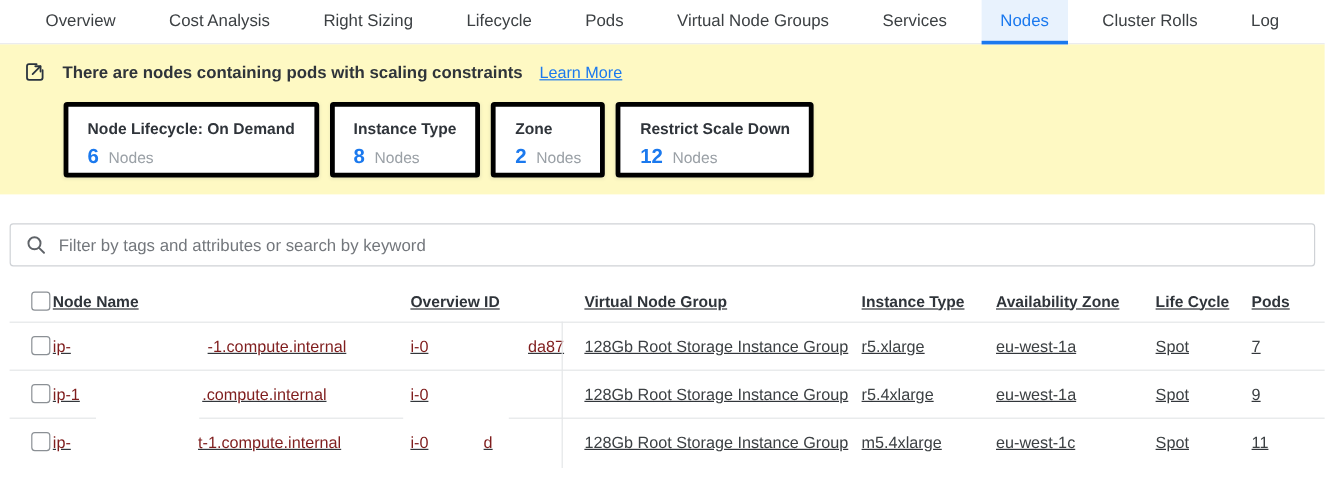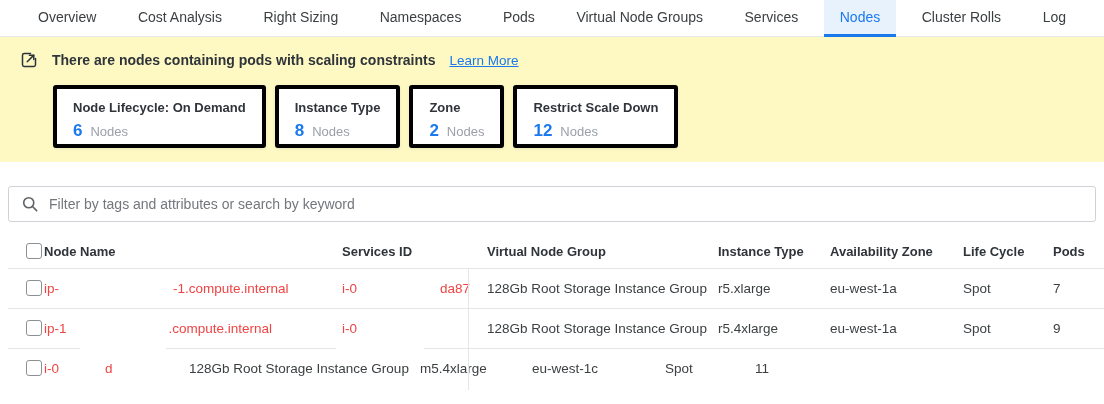--- a/index.html
+++ b/index.html
@@ -28,51 +28,51 @@
   .unit { font-size:13px; color:#9aa0a6; }
 
   
   .search-wrap { margin:24px 8px 12px 8px; height:36px; border:1px solid #cfd2d6;
     border-radius:3px; display:flex; align-items:center; padding:0 12px; gap:10px; background:#fff; }
   .search-wrap input { border:none; outline:none; flex:1; font-size:14px;
     font-family:"Liberation Sans", sans-serif; color:#3c4043; background:transparent; }
   .search-wrap input::placeholder { color:#73777c; }
 
   
-  .table { margin-top:10px; position:relative; font-size:13.5px; }
+  .table { margin-top:10px; position:relative; font-size:13.5px;text-decoration:underline; }
   .thead, .trow { display:flex; align-items:center; }
   .thead { height:34px; font-size:13px; font-weight:700; color:#2f343a; }
   .trow { height:40px; position:relative; color:#3c4043; }
   .trow::before { content:''; position:absolute; top:0; left:8px; right:0; height:1px; background:#e4e6e8; }
   .col-cb   { width:44px;  padding-left:26px; display:flex; align-items:center; }
   .col-name { width:298px; }
   .col-id   { width:145px; }
   .col-vng  { width:231px; }
   .col-itype{ width:112px; }
   .col-az   { width:133px; }
-  .col-lc   { width:90px;  }
+  .col-lc   { width:80px;  }
   .col-pods { flex:1; }
   .checkbox { width:16px; height:16px; border:1.5px solid #8b9095; border-radius:3px;
     background:#fff; display:inline-block; cursor:pointer; }
-  .blue-link { color:#ef4444; cursor:pointer; white-space:nowrap; }
+  .blue-link { color:#7f1d1d; cursor:pointer; white-space:nowrap; }
   .redaction-gap { display:inline-block; height:1px; }
   .border-mask { position:absolute; top:-2px; height:4px; background:#fff; z-index:2; }
   .col-sep { position:absolute; top:34px; bottom:-2px; left:468px; width:1px;
     background:#e4e6e8; }
 
   svg.stroke { fill:none; stroke-linecap:round; stroke-linejoin:round; }
 </style>
 </head>
 <body>
 
 <div class="tabbar">
   <div class="tab">Overview</div>
   <div class="tab">Cost Analysis</div>
   <div class="tab">Right Sizing</div>
-  <div class="tab">Namespaces</div>
+  <div class="tab">Lifecycle</div>
   <div class="tab">Pods</div>
   <div class="tab">Virtual Node Groups</div>
   <div class="tab">Services</div>
   <div class="tab active">Nodes</div>
   <div class="tab">Cluster Rolls</div>
   <div class="tab">Log</div>
 </div>
 
 <div class="banner">
   <div class="banner-msg">
@@ -127,21 +127,21 @@
   </span>
   <input type="text" placeholder="Filter by tags and attributes or search by keyword" style="">
 </div>
 
 <div class="table">
   <div class="thead">
     <div class="col-cb">
         <span class="checkbox"></span>
       </div>
     <div class="col-name">Node Name</div>
-    <div class="col-id">Services ID</div>
+    <div class="col-id">Overview ID</div>
     <div class="col-vng">Virtual Node Group</div>
     <div class="col-itype">Instance Type</div>
     <div class="col-az">Availability Zone</div>
     <div class="col-lc">Life Cycle</div>
     <div class="col-pods">Pods</div>
   </div>
 
   <div class="trow">
     <div class="col-cb">
         <span class="checkbox"></span>
@@ -167,20 +167,21 @@
     <div class="col-lc">Spot</div>
     <div class="col-pods">9</div>
   </div>
 
   <div class="trow">
     <div class="border-mask" style="left:80px; width:86px;"></div>
     <div class="border-mask" style="left:336px; width:88px;"></div>
     <div class="col-cb">
         <span class="checkbox"></span>
       </div>
+    <div class="col-name"><span class="blue-link"><span>ip-</span><span class="redaction-gap" style="width:106px"></span><span>t-1.compute.internal</span></span></div>
     <div class="col-id"><span class="blue-link"><span>i-0</span><span class="redaction-gap" style="width:46px"></span><span>d</span></span></div>
     <div class="col-vng">128Gb Root Storage Instance Group</div>
     <div class="col-itype">m5.4xlarge</div>
     <div class="col-az">eu-west-1c</div>
     <div class="col-lc">Spot</div>
     <div class="col-pods">11</div>
   </div>
 
   <div class="col-sep"></div>
 </div>

